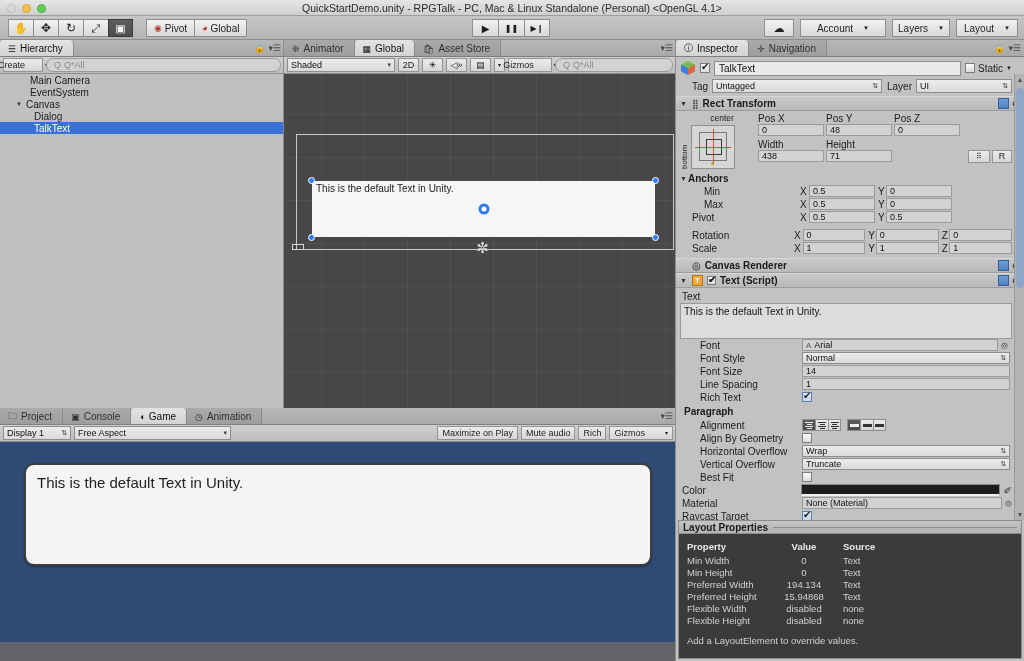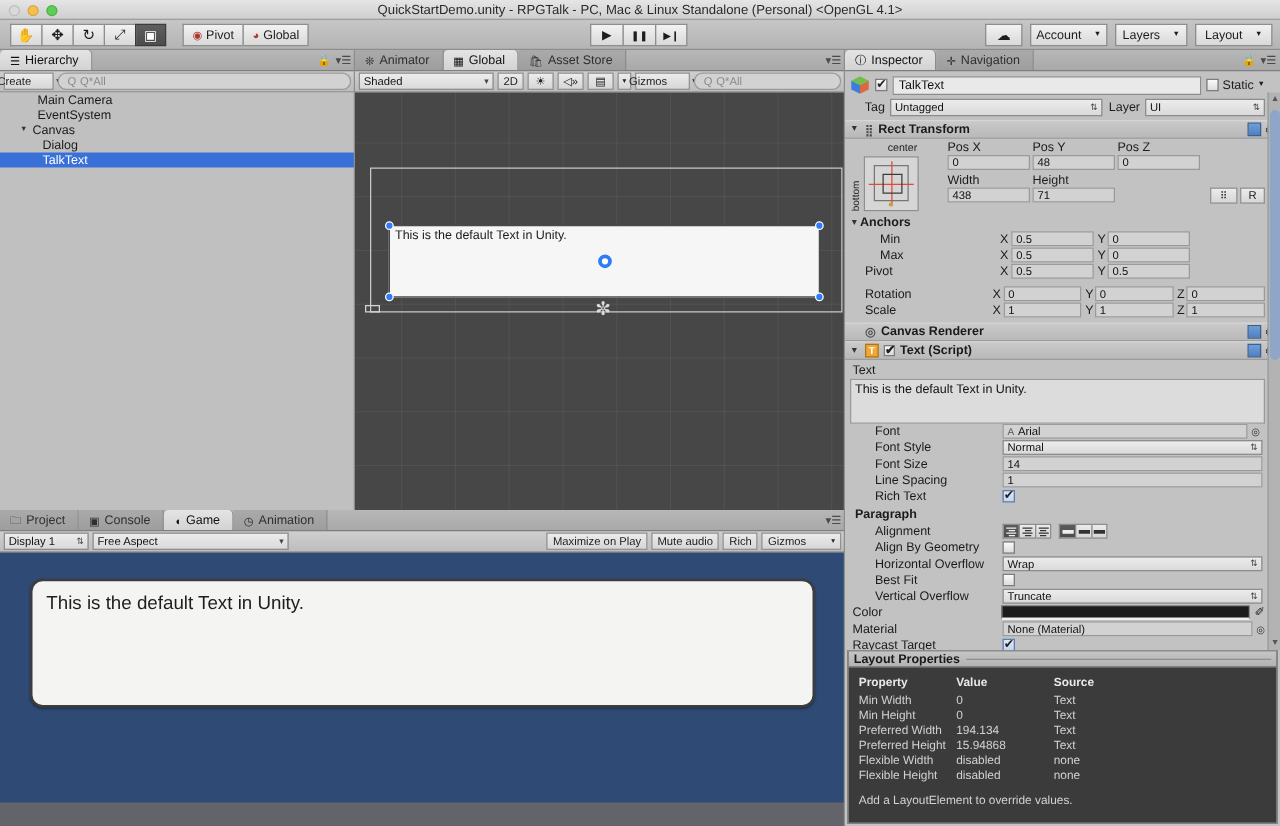--- a/index.html
+++ b/index.html
@@ -229,21 +229,21 @@
     background:#3b3b3b; border:1px solid #8b8b8b;
   }
   .lp-title {
     height:13px; background:linear-gradient(#c5c5c5,#b3b3b3); border-bottom:1px solid #8e8e8e;
     font-size:10px; font-weight:bold; color:#1a1a1a; display:flex; align-items:center; padding:0 4px;
   }
   .lp-title .rule { flex:1; height:0; border-top:1px solid #8e8e8e; margin-left:5px; }
   .lp-table { padding:6px 0 0 8px; }
   .lp-row { display:flex; font-size:9.5px; color:#d2d2d2; height:12px; align-items:center; }
   .lp-row.head { font-weight:bold; color:#e9e9e9; margin-bottom:2px; }
-  .lp-c1 { width:78px; } .lp-c2 { width:78px; }
+  .lp-c1 { width:78px; } .lp-c2 { width:78px;text-align:center; }
   .lp-note { font-size:9.5px; color:#d2d2d2; padding:9px 0 0 8px; }
 
   .sep-v { position:absolute; top:40px; bottom:0; width:1px; background:#8d8d8d; }
 </style>
 </head>
 <body>
 
 <div class="app">
 
   <div class="titlebar">
@@ -294,21 +294,21 @@
         </div>
       <div class="tbtn">
           <span style="font-size:8px">▶❙</span>
         </div>
     </div>
 
     <div class="tgroup-right">
       <div class="tbtn" style="width:30px">
           <span style="font-size:11px">☁</span>
         </div>
-      <div class="tbtn" style="width:62px">
+      <div class="tbtn" style="width:86px">
         <span>Account</span>
         <span class="caret">▼</span>
       </div>
       <div class="tbtn" style="width:58px">
         <span>Layers</span>
         <span class="caret">▼</span>
       </div>
       <div class="tbtn" style="width:62px">
         <span>Layout</span>
         <span class="caret">▼</span>
@@ -776,30 +776,30 @@
 
         <div class="row">
           <span class="lbl" style="width:122px;padding-left:20px">Horizontal Overflow</span>
           <div class="dd" style="width:208px;height:12px">
             <span>Wrap</span>
             <span class="sp">⇅</span>
           </div>
         </div>
 
         <div class="row">
-          <span class="lbl" style="width:122px;padding-left:20px">Best Fit</span>
-          <span class="cb"></span>
-        </div>
-
-        <div class="row">
           <span class="lbl" style="width:122px;padding-left:20px">Vertical Overflow</span>
           <div class="dd" style="width:208px;height:12px">
             <span>Truncate</span>
             <span class="sp">⇅</span>
           </div>
+        </div>
+
+        <div class="row">
+          <span class="lbl" style="width:122px;padding-left:20px">Best Fit</span>
+          <span class="cb"></span>
         </div>
 
         <div class="row">
           <span class="lbl" style="width:122px;padding-left:2px">Color</span>
           <div class="colorbar" style="width:200px"></div>
           <span class="eyedrop">✐</span>
         </div>
 
         <div class="row">
           <span class="lbl" style="width:122px;padding-left:2px">Material</span>

